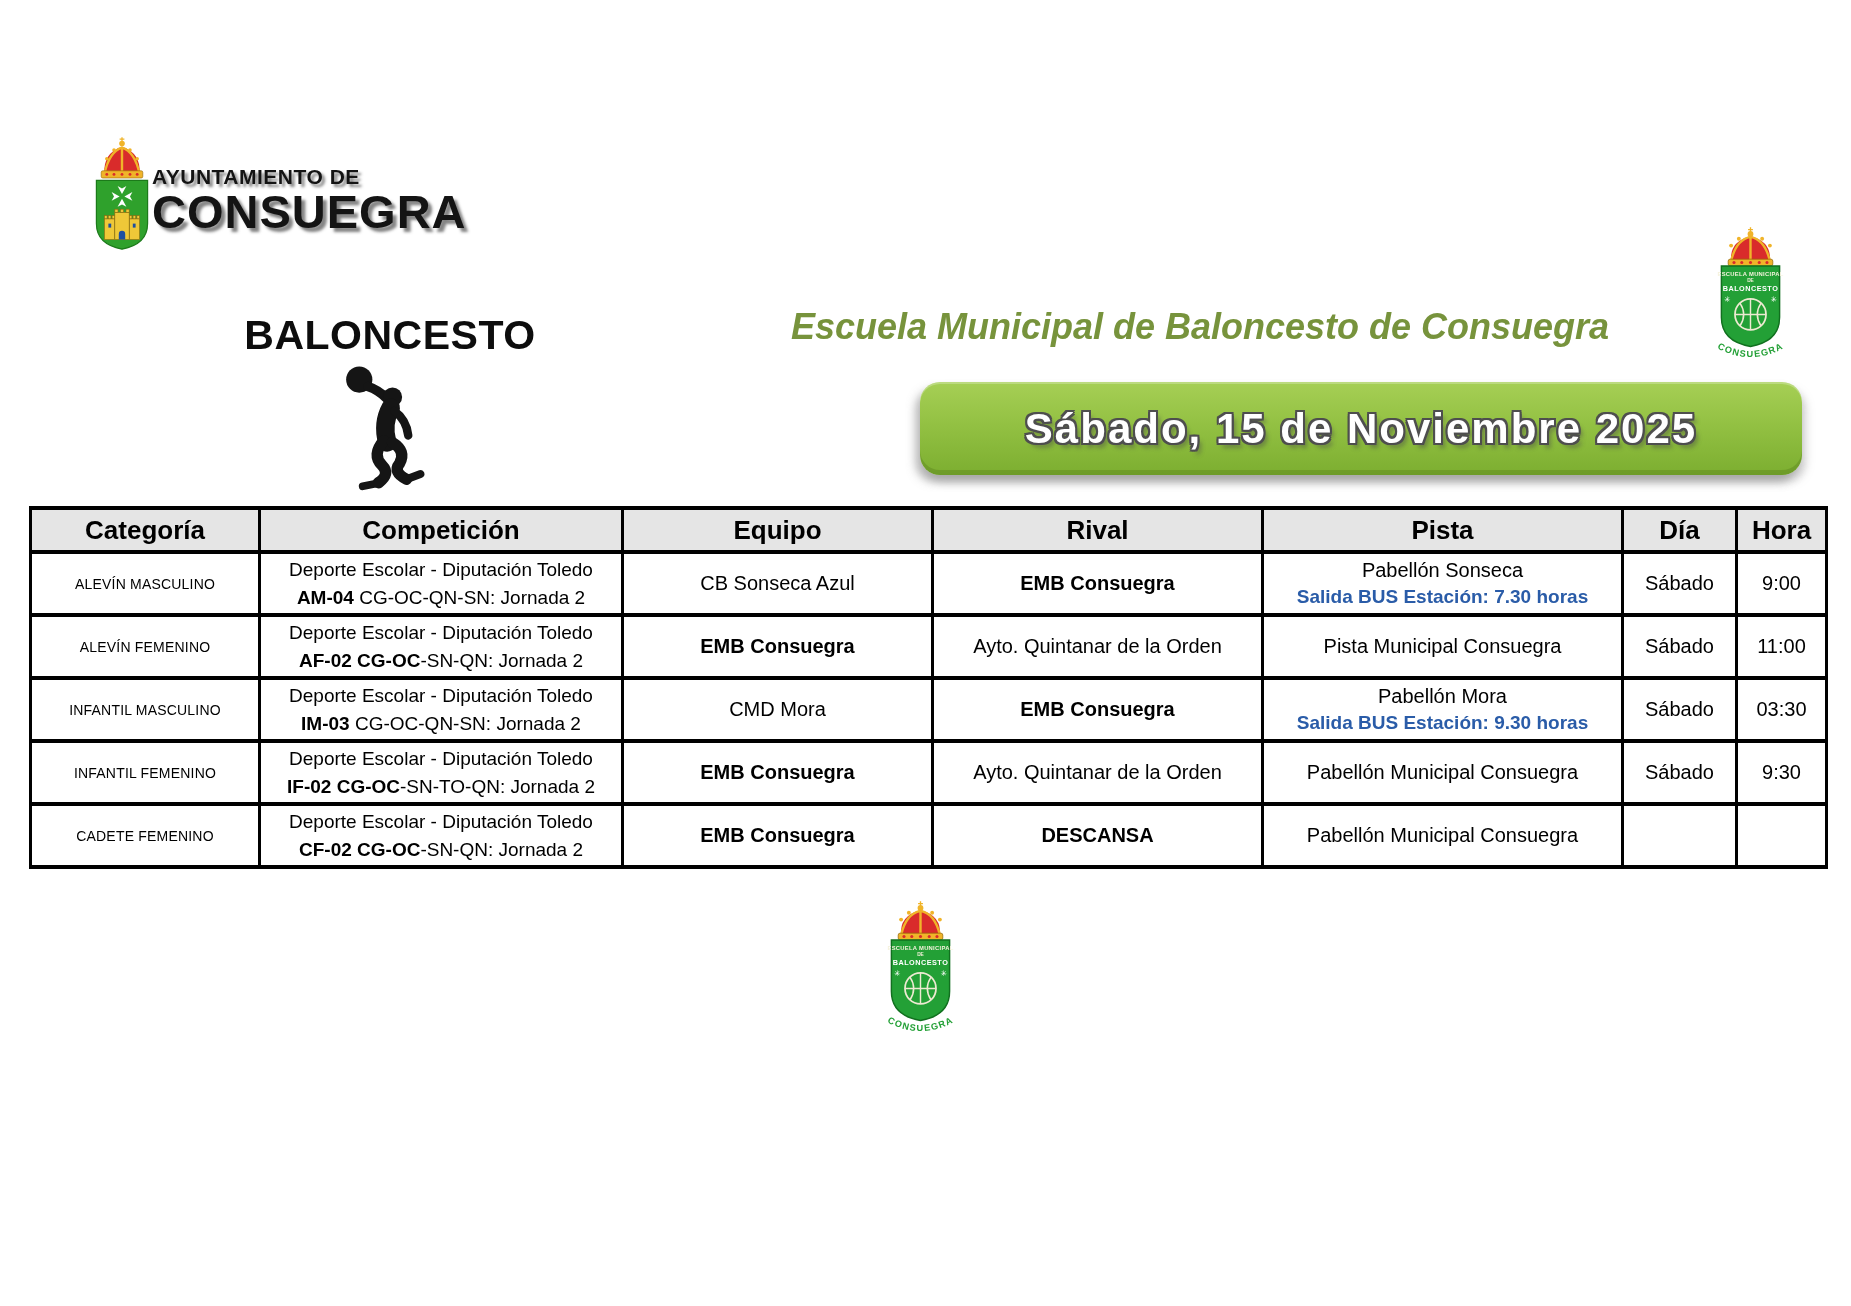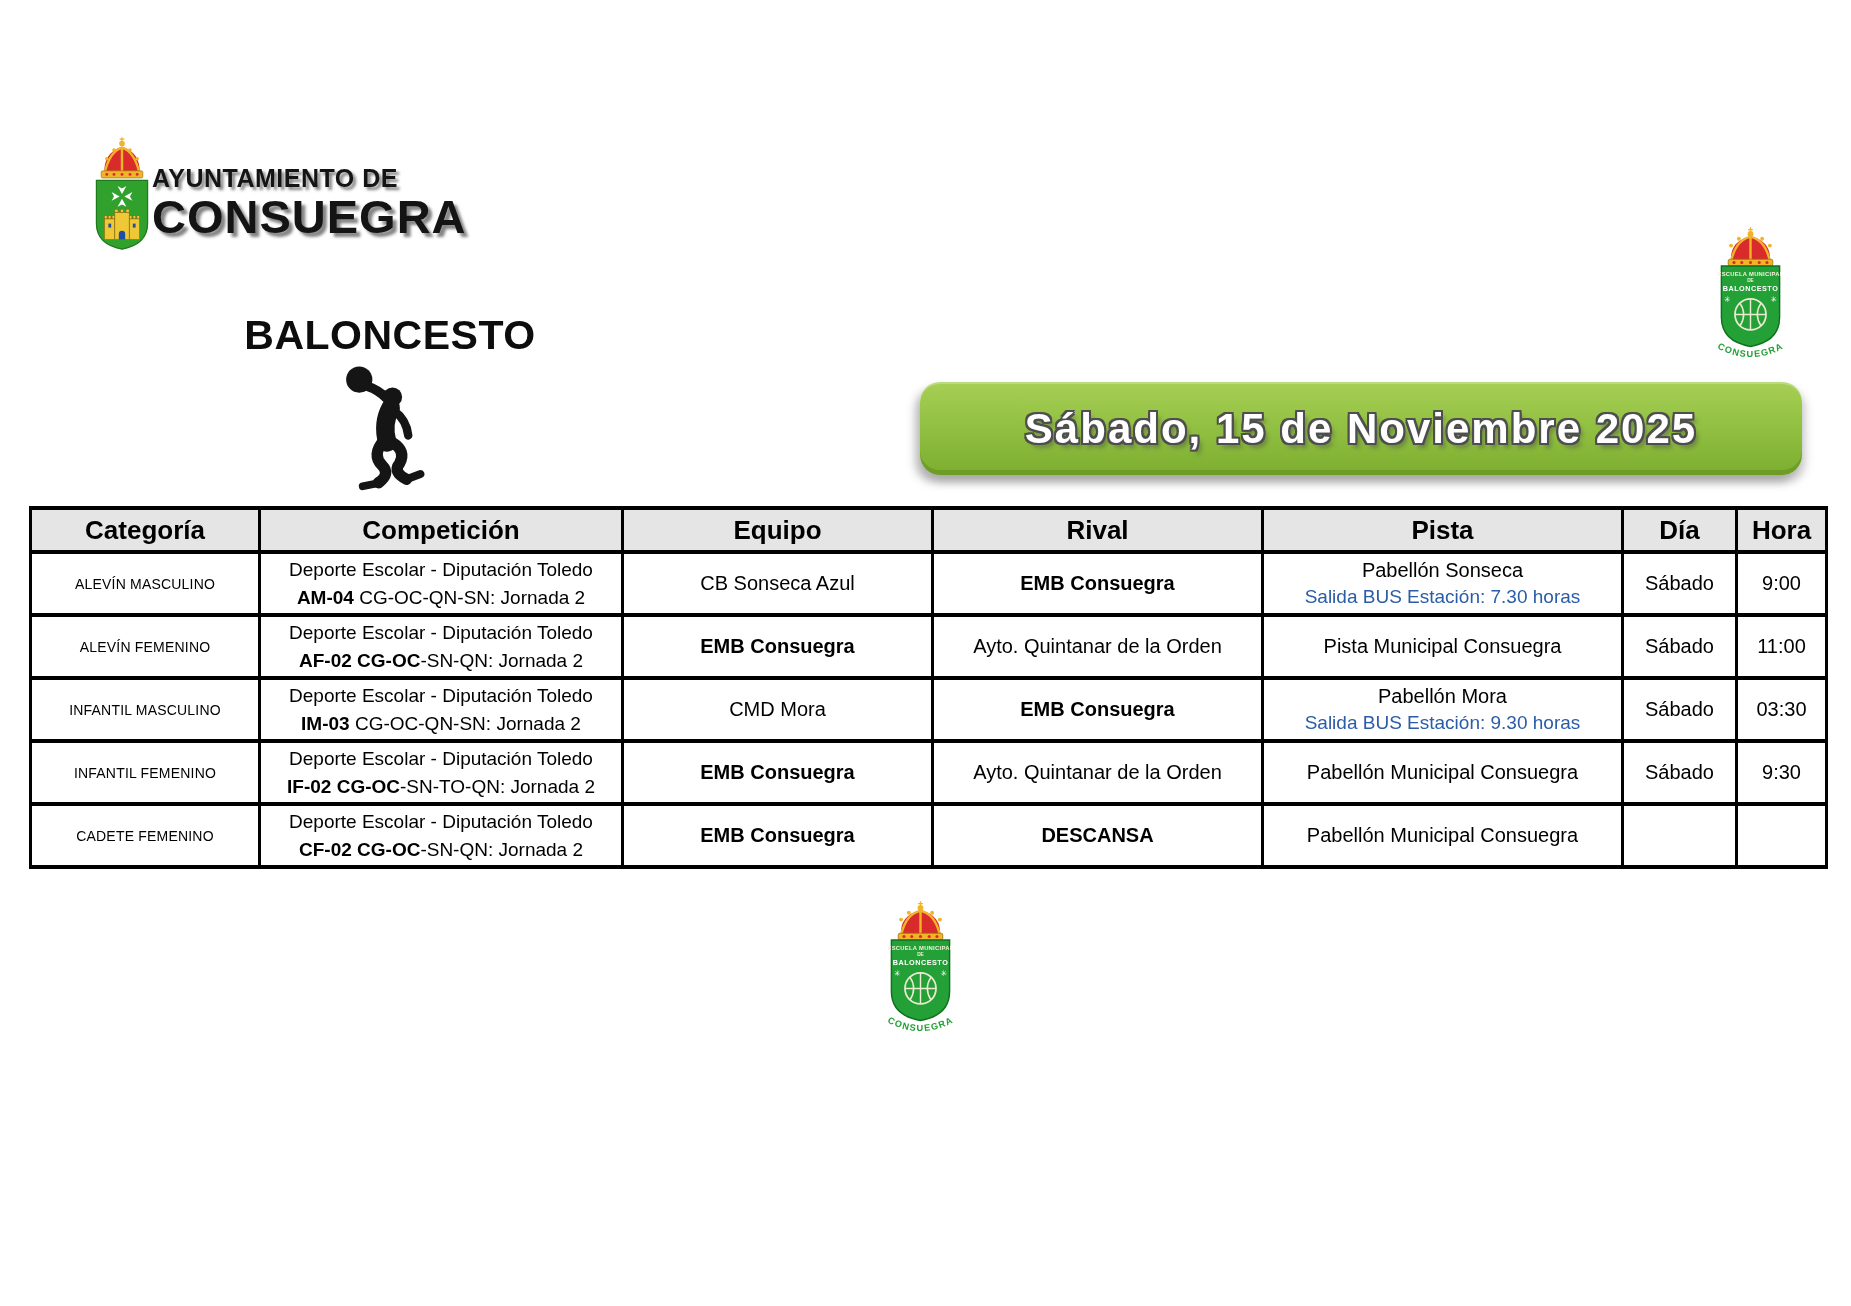--- a/index.html
+++ b/index.html
@@ -2,21 +2,21 @@
 <html><head>
 <meta charset="utf-8">
 <style>
   html,body{margin:0;padding:0;background:#fff;}
   .page{position:relative;width:1851px;height:1306px;background:#ffffff;overflow:hidden;
         font-family:"Liberation Sans",sans-serif;color:#111;}
 
   
   .ayto-logo{position:absolute;left:82px;top:132px;width:80px;height:140px;}
   .ayto-text{position:absolute;left:152px;top:166px;line-height:1.02;}
-  .ayto-l1{font-size:25px;font-weight:800;letter-spacing:.5px;color:#141414;
+  .ayto-l1{font-size:21px;font-weight:800;letter-spacing:.5px;color:#141414;
            text-shadow:3px 3px 3px rgba(110,110,110,.85);}
   .ayto-l2{font-size:47px;font-weight:800;letter-spacing:1px;color:#141414;margin-top:1px;
            text-shadow:4px 4px 3px rgba(110,110,110,.85);}
 
   
   .baloncesto{position:absolute;left:225px;top:312px;width:330px;text-align:center;
               font-size:41px;font-weight:800;letter-spacing:.5px;color:#0d0d0d;}
   .player{position:absolute;left:333px;top:362px;width:112px;height:140px;}
 
   
@@ -41,21 +41,21 @@
   
   table.sched{position:absolute;left:29px;top:506px;border-collapse:collapse;table-layout:fixed;
               width:1796px;background:#fff;}
   .sched th{background:#e5e5e5;border:3px solid #000;border-top-width:4px;border-bottom-width:4px;
             height:40px;font-size:26px;font-weight:bold;color:#000;padding:0 4px;}
   .sched td{border:3px solid #000;border-top-width:4px;border-bottom-width:4px;height:52px;
             text-align:center;vertical-align:middle;font-size:20px;color:#000;padding:2px 6px;}
   .sched td.cat{font-size:14px;letter-spacing:.2px;}
   .comp-l1,.comp-l2{font-size:19px;line-height:1.45;}
   .pista-l1{font-size:20px;line-height:1.35;}
-  .bus{font-size:19px;line-height:1.35;font-weight:normal;color:#2A5CA8;}
+  .bus{font-size:19px;line-height:1.35;font-weight:bold;color:#2A5CA8;}
   .b{font-weight:bold;}
 
   
   .footer-msg{position:absolute;left:595px;top:1038px;width:650px;text-align:center;
               font-size:58px;font-weight:800;font-style:italic;color:#77933C;}
 </style>
 </head>
 <body>
 
 <svg width="0" height="0" style="position:absolute" aria-hidden="true">
@@ -157,20 +157,21 @@
   <div class="ayto-text">
     <div class="ayto-l1">AYUNTAMIENTO DE</div>
     <div class="ayto-l2">CONSUEGRA</div>
   </div>
 
   <div class="baloncesto">BALONCESTO</div>
   <svg class="player" viewBox="0 0 60 80">
     <use href="#player-sil"></use>
   </svg>
 
+  <div class="school-title">Escuela Municipal de Baloncesto de Consuegra</div>
 
   <svg class="badge-tr" viewBox="0 0 100 150">
     <use href="#crest-emb"></use>
   </svg>
 
   <div class="banner">
     <div class="banner-text">Sábado, 15 de Noviembre 2025</div>
   </div>
 
   <table class="sched">

